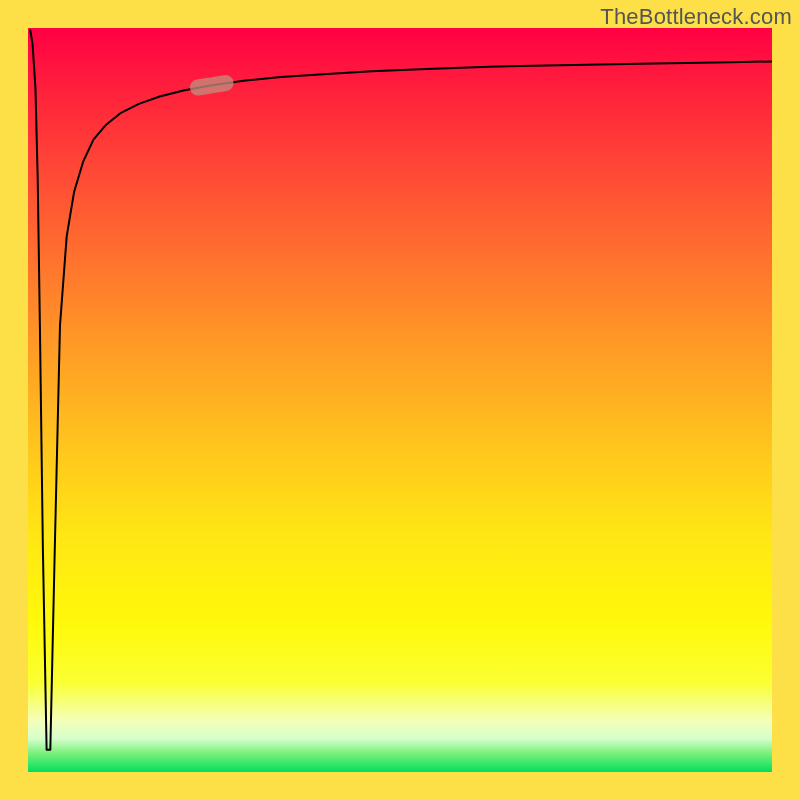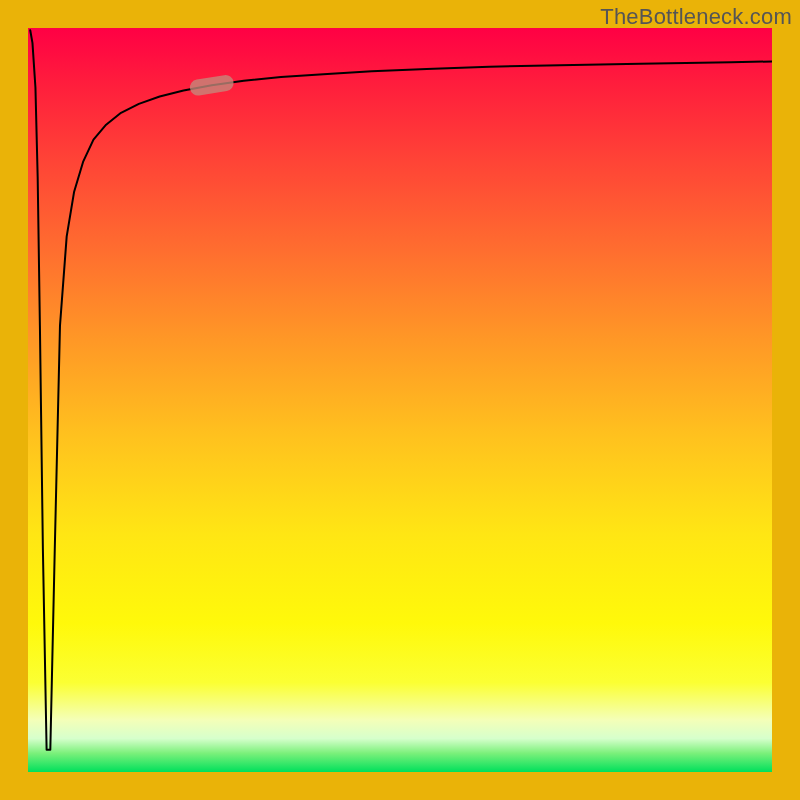--- a/index.html
+++ b/index.html
@@ -10,21 +10,21 @@
     overflow: hidden;
     background: #000;
     font-family: Arial, Helvetica, sans-serif;
   }
   .frame {
     position: absolute;
     top: 0;
     left: 0;
     width: 800px;
     height: 800px;
-    background: #eab308;
+    background: #fde047;
   }
   .plot-area {
     position: absolute;
     top: 28px;
     left: 28px;
     width: 744px;
     height: 744px;
     overflow: hidden;
   }
   .gradient-bg {

